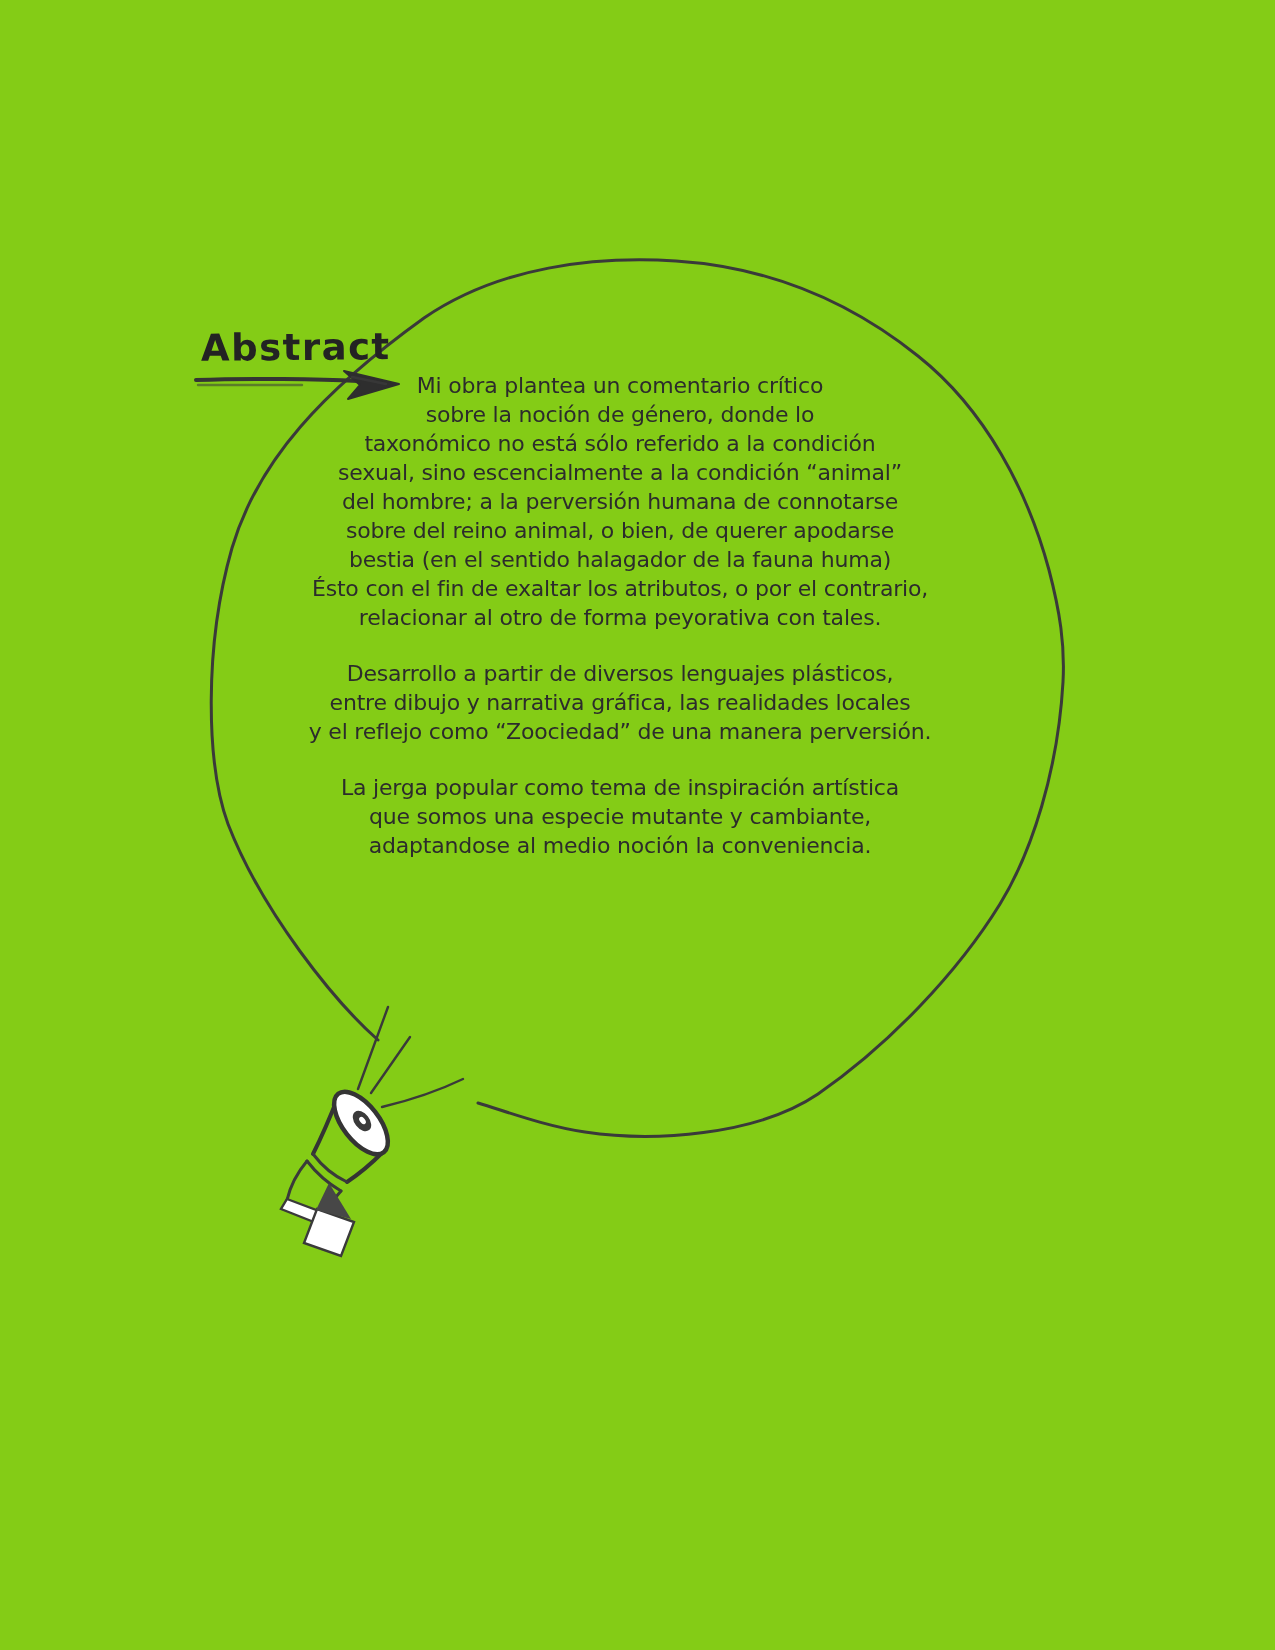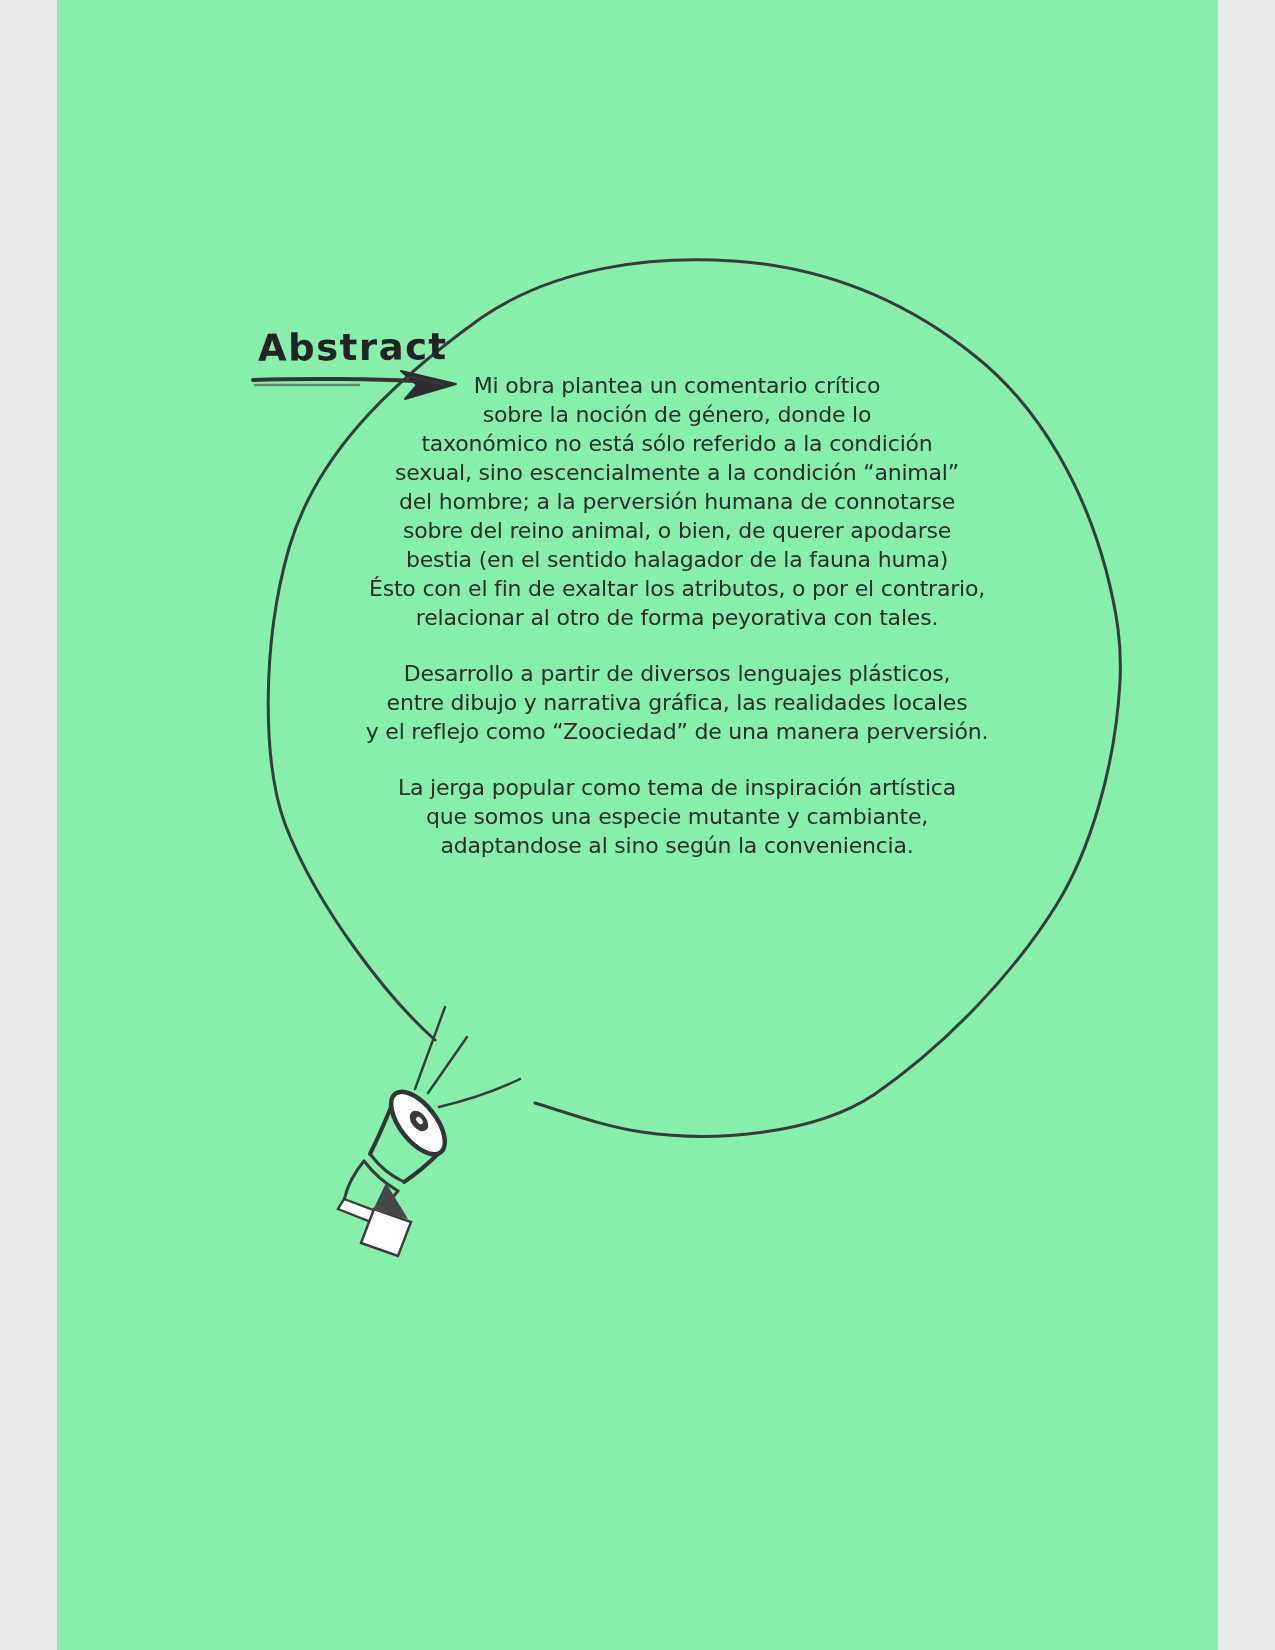--- a/index.html
+++ b/index.html
@@ -1,20 +1,20 @@
 <!DOCTYPE html>
 <html><head>
 <meta charset="utf-8">
 <style>
   html, body { margin:0; padding:0; background:#e8e8e8; }
   #page {
     position: relative;
-    width: 1161px;
+    width: 1275px;
     height: 1650px;
-    background: #86efac;
+    background: #84cc16;
     margin: 0 auto;
     overflow: hidden;
     font-family: "DejaVu Sans", "Liberation Sans", sans-serif;
   }
   .scene {
     position: absolute;
     left: 0; top: 0;
     width: 1275px;
     height: 1650px;
   }
@@ -122,18 +122,18 @@
 
     <div class="para">
       <div class="text-line">Desarrollo a partir de diversos lenguajes plásticos,</div>
       <div class="text-line">entre dibujo y narrativa gráfica, las realidades locales</div>
       <div class="text-line">y el reflejo como “Zoociedad” de una manera perversión.</div>
     </div>
 
     <div class="para">
       <div class="text-line">La jerga popular como tema de inspiración artística</div>
       <div class="text-line">que somos una especie mutante y cambiante,</div>
-      <div class="text-line">adaptandose al sino según la conveniencia.</div>
+      <div class="text-line">adaptandose al medio noción la conveniencia.</div>
     </div>
 
   </div>
 
 </div>
 
 </body></html>

